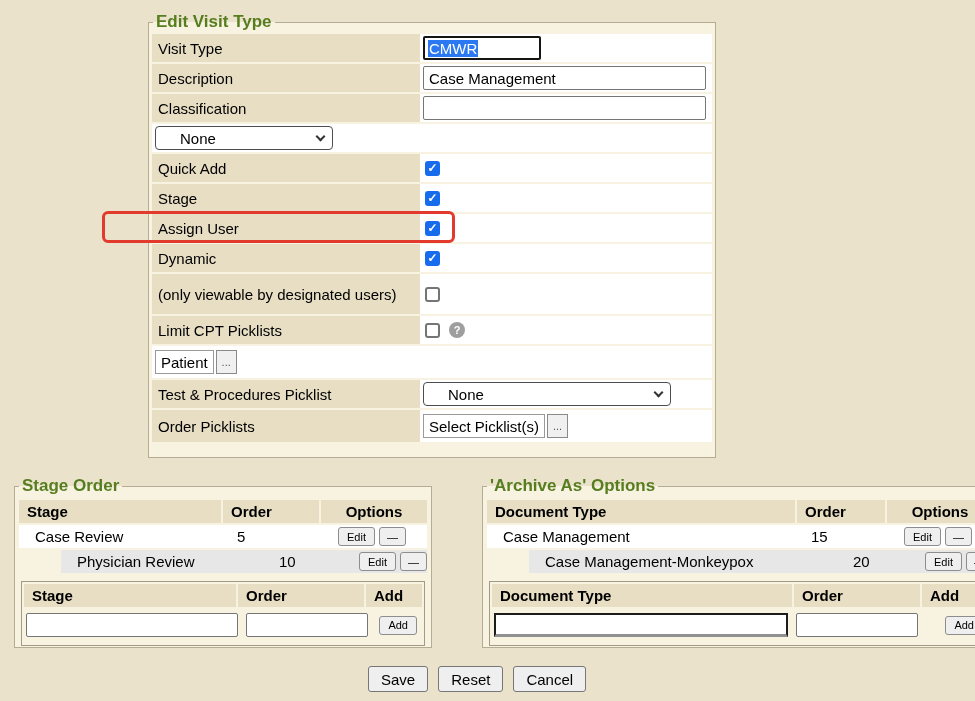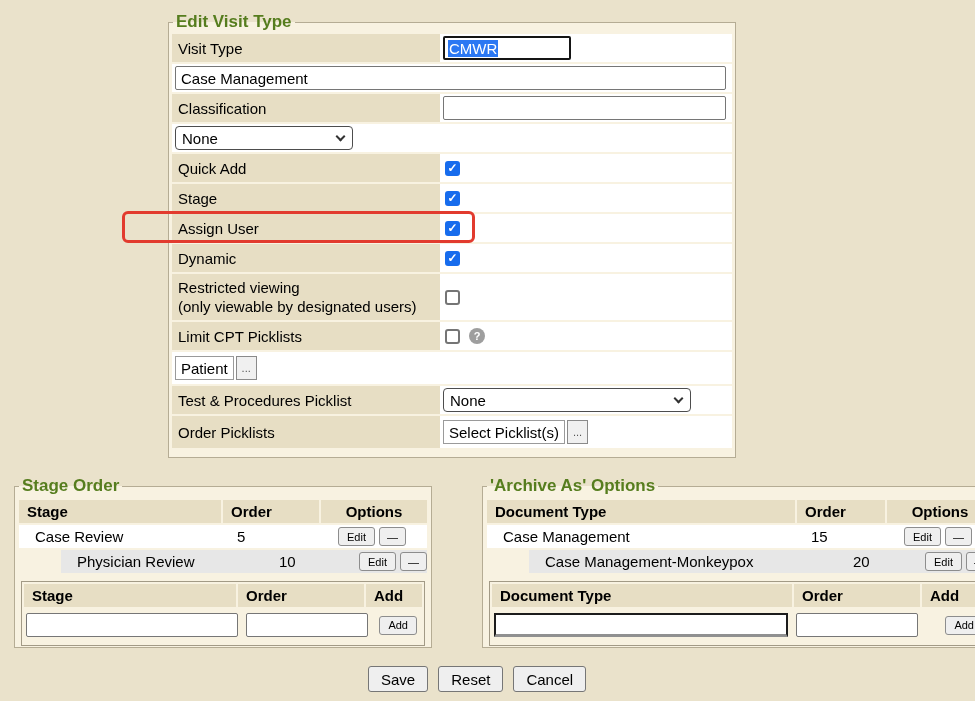--- a/index.html
+++ b/index.html
@@ -12,21 +12,21 @@
   }
   fieldset {
     position:absolute; margin:0; padding:2px 3px 6px 3px;
     border:1px solid #b5ac94; background:#f8f2e1;
   }
   legend {
     font-weight:bold; font-size:17px; padding:0 3px; margin-left:1px;
     color:var(--legend-green, #567d1e);
   }
   
-  .fs-main { left:168px; top:12px; width:568px; height:446px; }
+  .fs-main { left:148px; top:12px; width:568px; height:446px; }
   .frow { display:flex; margin-bottom:2px; min-height:28px; position:relative; }
   .flabel {
     width:268px; flex:0 0 268px; background:#e7dec4;
     padding:4px 8px 4px 6px; display:flex; flex-direction:column; justify-content:center;
     line-height:19px;
   }
   .fvalue {
     flex:1; background:#ffffff; padding:2px 6px 2px 3px;
     display:flex; align-items:center;
   }
@@ -35,21 +35,21 @@
     display:flex; align-items:center; padding:0 3px; font-size:15px;
   }
   .text-input.focused { border:2px solid #151515; }
   .sel { background:#2b78f3; color:#fff; padding:0 1px; }
   input.inp {
     width:100%; height:24px; border:1px solid #767676; border-radius:2px;
     font-family:"Liberation Sans", sans-serif; font-size:15px; padding:0 5px; background:#fff;
   }
   .select {
     height:24px; background:#fff; border:1px solid #4d4d4d; border-radius:4px;
-    display:flex; align-items:center; justify-content:space-between; padding:0 8px 0 6px;
+    display:flex; align-items:center; justify-content:space-between; padding:0 8px 0 24px;
   }
   .select .chev {
     width:7px; height:7px; border-right:2px solid #333; border-bottom:2px solid #333;
     transform:rotate(45deg); margin-top:-3px;
   }
   .sel-cda { width:178px; }
   .sel-test { width:248px; }
   .cb {
     width:15px; height:15px; border:2px solid #757575; border-radius:3px; background:#fff;
     display:flex; align-items:center; justify-content:center; margin-left:2px;
@@ -127,27 +127,28 @@
 </style>
 </head>
 <body>
 
 <fieldset class="fs-main">
   <legend>Edit Visit Type</legend>
 
   <div class="frow">
     <div class="flabel">Visit Type</div>
     <div class="fvalue">
-      <div class="text-input focused" style="width:128px">
+      <div class="text-input focused" style="width:118px">
         <span class="sel">CMWR</span>
       </div>
     </div>
   </div>
 
   <div class="frow">
+    <div class="flabel">Description</div>
     <div class="fvalue">
       <input class="inp" value="Case Management" style="">
     </div>
   </div>
 
   <div class="frow">
     <div class="flabel">Classification</div>
     <div class="fvalue">
       <input class="inp" value="" style="">
     </div>
@@ -194,21 +195,20 @@
     <div class="flabel">Dynamic</div>
     <div class="fvalue">
       <span class="cb checked">
         <span class="tick">✓</span>
       </span>
     </div>
   </div>
 
   <div class="frow" style="min-height:40px">
     <div class="flabel two-line">
-      <span>Restricted viewing</span>
       <span>(only viewable by designated users)</span>
     </div>
     <div class="fvalue">
       <span class="cb">
         
       </span>
     </div>
   </div>
 
   <div class="frow">

